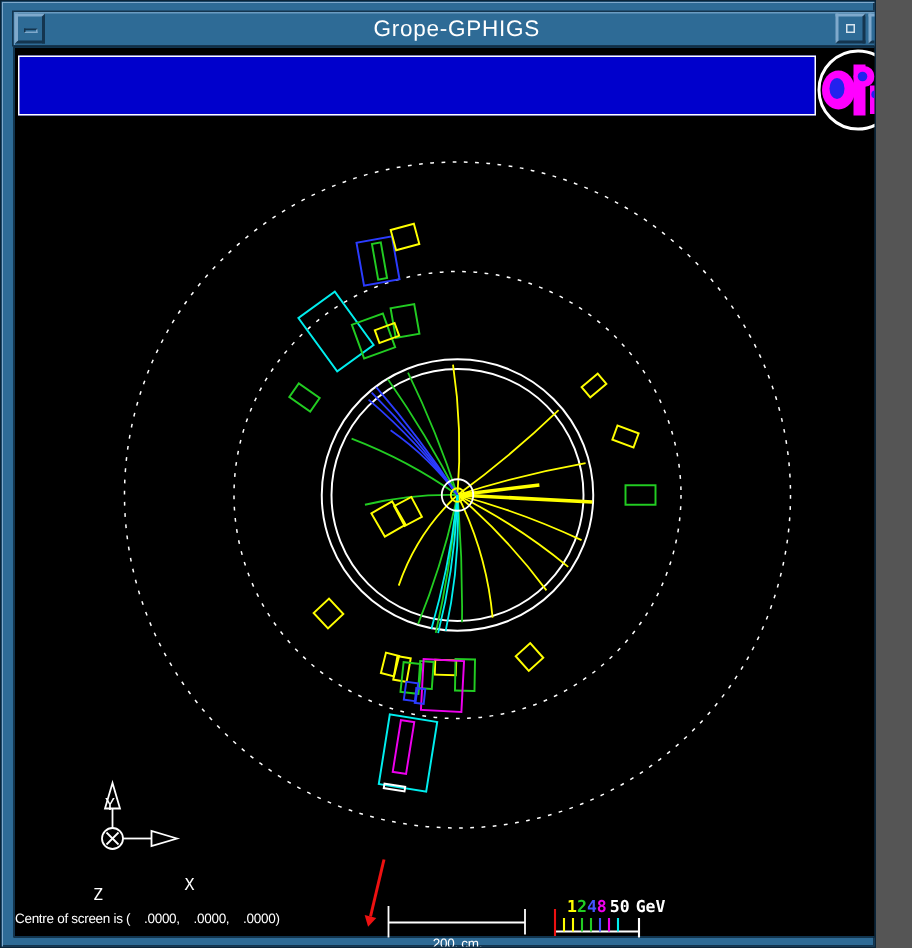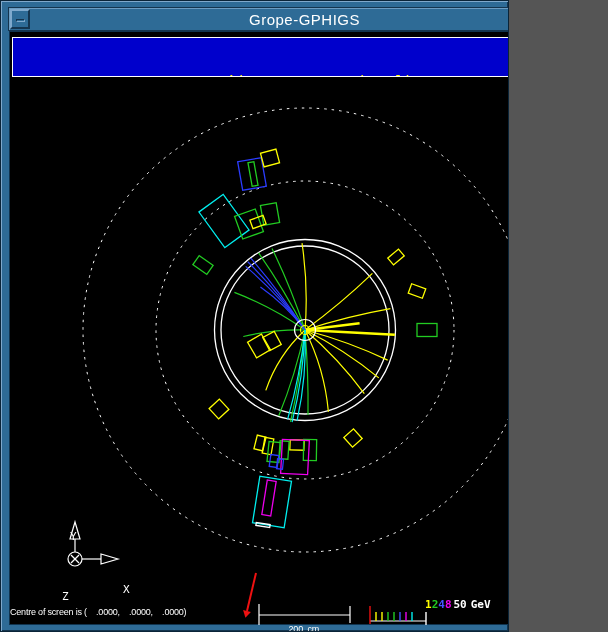--- a/index.html
+++ b/index.html
@@ -1,18 +1,18 @@
 <!DOCTYPE html>
 <html><head>
 <meta charset="utf-8">
 <style>
   html,body { margin:0; padding:0; background:#555; }
   * { box-sizing:border-box; }
   .window {
-    position:relative; width:509px; height:632px;
+    position:relative; width:584px; height:632px;
     background:#2e6b96;
     border:1px solid #0a2438;
     box-shadow: inset 1px 1px 0 #7fa9cc, inset -1px -1px 0 #14354f;
     font-family:"Liberation Sans", sans-serif;
     overflow:hidden;
     padding-left:18px;
   }
   .titlebar {
     position:absolute; left:7px; top:6px; width:593px; height:24px;
     background:#2e6b96;
@@ -53,21 +53,21 @@
   .logo { position:absolute; left:532px; top:0px; width:60px; height:56px; }
   #event-svg { position:absolute; left:0; top:0; }
   .small-label { position:absolute; color:#ffffff; font-size:9px;
     font-family:"Liberation Sans", sans-serif; letter-spacing:-0.2px; white-space:pre; }
   .axis-label { position:absolute; color:#ffffff; font-size:11px;
     font-family:"DejaVu Sans Mono", monospace; }
   #centre-text { left:0; top:575px; }
   #scale-label { left:240px; top:564px; width:110px; text-align:center;margin-top:28px; }
   #legend-labels { position:absolute; left:368px; top:566px;
     font-family:"DejaVu Sans Mono", monospace; font-size:11px; font-weight:bold;
-    white-space:pre;margin-left:47px; }
+    white-space:pre; }
   #legend-labels span { display:inline-block; }
 </style>
 </head>
 <body>
 
 <div class="window">
 
   <div class="titlebar">
     <div class="title-text">Grope-GPHIGS</div>
     <div class="tb-btn btn-iconify">

